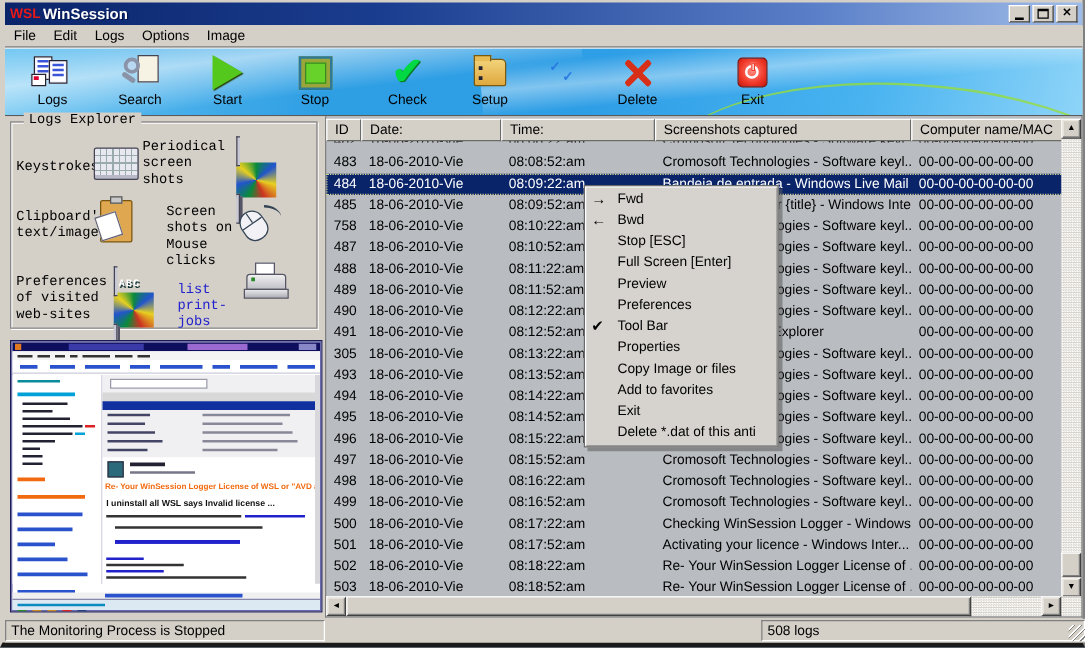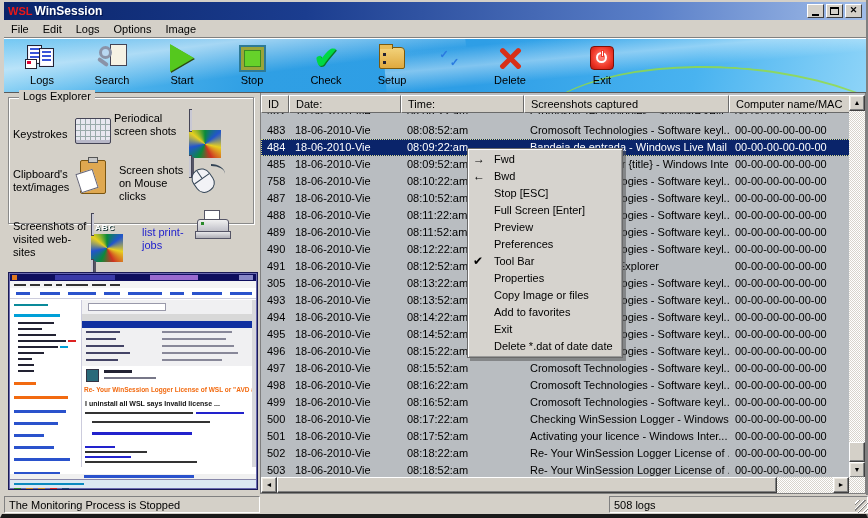--- a/index.html
+++ b/index.html
@@ -89,22 +89,22 @@
             background:#d83018; border-radius:2px; }
   .i-del::before { transform:rotate(45deg); } .i-del::after { transform:rotate(-45deg); }
   .i-exit { position:relative; width:24px; height:24px; border-radius:4px;
             background:radial-gradient(circle at 50% 45%,#ff8a80 0%,#f03828 60%,#c01810 100%);
             border:1px solid #801008; }
   .i-exit .ring { position:absolute; left:5px; top:5px; width:11px; height:11px; border:2px solid #fff; border-radius:50%; }
   .i-exit .bar { position:absolute; left:10px; top:3px; width:3px; height:7px; background:#fff; border:1px solid #f03828; }
 
   
   .leftpanel { position:absolute; left:2px; top:93px; width:256px; height:401px; background:#d4d0c8; }
-  .groupbox { position:absolute; left:4px; top:4px; width:246px; height:127px;
-              border:1px solid #8a8a8a; box-shadow:1px 1px 0 #fff, inset 1px 1px 0 #fff; }
+  .groupbox { position:absolute; left:4px; top:4px; width:246px; height:166px;
+              border:1px solid #8a8a8a; box-shadow:1px 1px 0 #fff, inset 1px 1px 0 #fff;font-family:Liberation Mono, monospace; }
   .groupbox .legend { position:absolute; left:10px; top:-8px; background:#d4d0c8; padding:0 4px;
               font-size:11px; color:#000; }
   .lx-label { position:absolute; font-size:11px; color:#000; line-height:13px; }
   .lx-link { color:#2222cc; }
 
   
   .i-kbd { position:absolute; width:36px; height:26px; background:#e8e8f0; border:1px solid #445;
            border-radius:2px; box-shadow:inset 0 -3px 0 #b8b8c8;
            background-image:repeating-linear-gradient(to right,transparent 0 4px,#9aa 4px 5px),
                             repeating-linear-gradient(to bottom,transparent 0 5px,#9aa 5px 6px); }
@@ -311,30 +311,30 @@
       <span class="i-kbd" style="left:66px;top:20px"></span>
       <div class="lx-label" style="left:105px;top:14px;width:70px">Periodical screen shots</div>
       <span class="i-mon" style="left:180px;top:14px">
         <span class="scr"><i></i></span><span class="std"></span></span>
 
       <div class="lx-label" style="left:4px;top:70px;width:64px">Clipboard's text/images</div>
       <span class="i-clip" style="left:71px;top:62px">
         <span class="clp"></span>
           <span class="ppr"></span>
         </span>
-      <div class="lx-label" style="left:110px;top:66px;width:70px">Screen shots on Mouse clicks</div>
+      <div class="lx-label" style="left:124px;top:66px;width:70px">Screen shots on Mouse clicks</div>
       <span class="i-mouse" style="left:180px;top:66px">
         <span class="cord"></span>
           <span class="bdy">
             <i></i>
             <b></b>
           </span>
         </span>
 
-      <div class="lx-label" style="left:4px;top:122px;width:78px">Screenshots of visited web-sites</div>
+      <div class="lx-label" style="left:4px;top:122px;width:78px">Preferences of visited web-sites</div>
       <span class="i-mon" style="left:82px;top:118px">
         <span class="scr"><i></i></span><span class="std"></span>
         <span class="abc">ABC</span></span>
       <div class="lx-label lx-link" style="left:133px;top:128px;width:58px">list print-jobs</div>
       <span class="i-prn" style="left:186px;top:112px">
         <span class="sheet"></span>
           <span class="body"></span>
           <span class="led"></span>
           <span class="tray"></span>
         </span>
@@ -619,21 +619,21 @@
       <div class="mi"><span class="gly">←</span><span>Bwd</span></div>
       <div class="mi"><span class="gly"></span><span>Stop [ESC]</span></div>
       <div class="mi"><span class="gly"></span><span>Full Screen [Enter]</span></div>
       <div class="mi"><span class="gly"></span><span>Preview</span></div>
       <div class="mi"><span class="gly"></span><span>Preferences</span></div>
       <div class="mi"><span class="gly">✔</span><span>Tool Bar</span></div>
       <div class="mi"><span class="gly"></span><span>Properties</span></div>
       <div class="mi"><span class="gly"></span><span>Copy Image or files</span></div>
       <div class="mi"><span class="gly"></span><span>Add to favorites</span></div>
       <div class="mi"><span class="gly"></span><span>Exit</span></div>
-      <div class="mi"><span class="gly"></span><span>Delete *.dat of date date</span></div>
+      <div class="mi"><span class="gly"></span><span>Delete *.dat of this anti</span></div>
     </div>
 
   <div class="statusbar">
     <div class="spanel" style="left:0;width:256px">The Monitoring Process is Stopped</div>
     <div class="spanel" style="left:605px;width:259px">508 logs</div>
     <div class="sgrip"></div>
   </div>
 
 </div>
 

